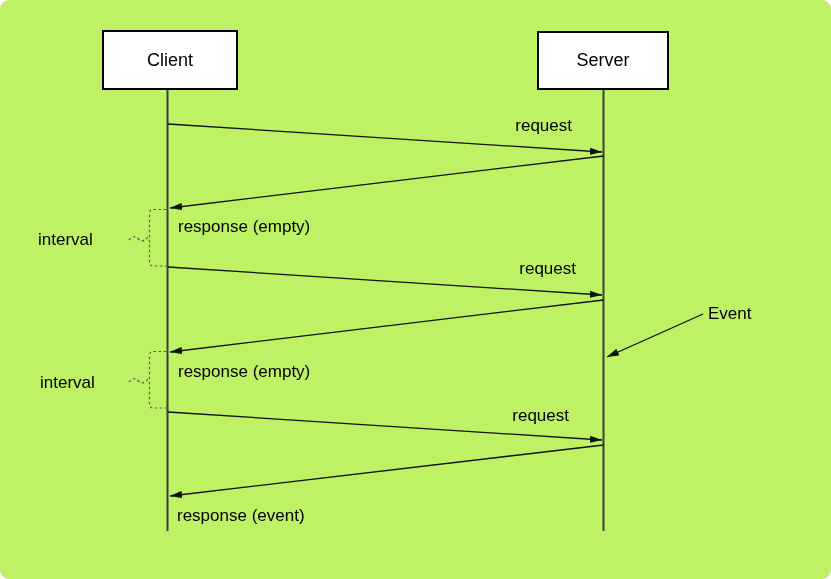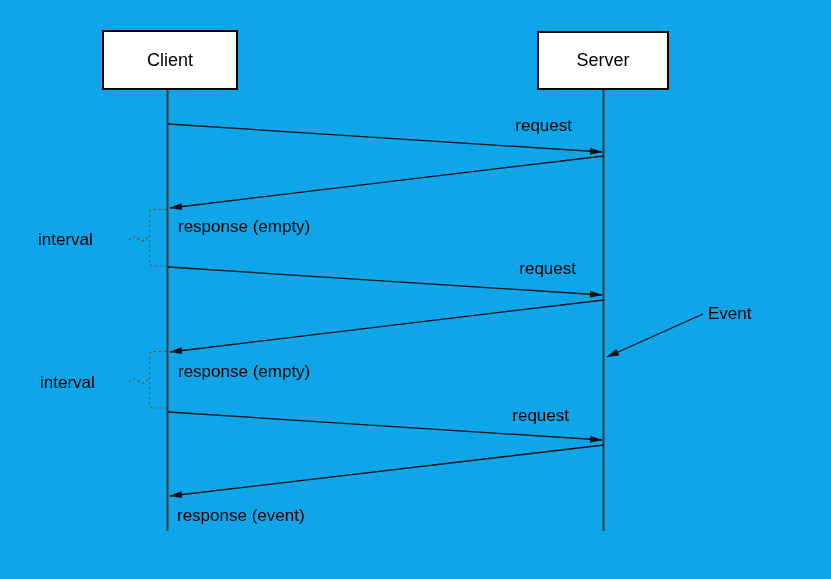--- a/index.html
+++ b/index.html
@@ -4,22 +4,23 @@
 <style>
   html, body {
     margin: 0;
     padding: 0;
     background: #ffffff;
   }
   .canvas-wrap {
     position: relative;
     width: 831px;
     height: 579px;
-    background: #0ea5e9;
+    background: #bef264;
     font-family: "Liberation Sans", sans-serif;
+    border-radius: 9px;
   }
   svg { display: block; }
   .actor-box {
     fill: #ffffff;
     stroke: #000000;
     stroke-width: 2;
   }
   .lifeline {
     stroke: #3d3d3d;
     stroke-width: 2;

